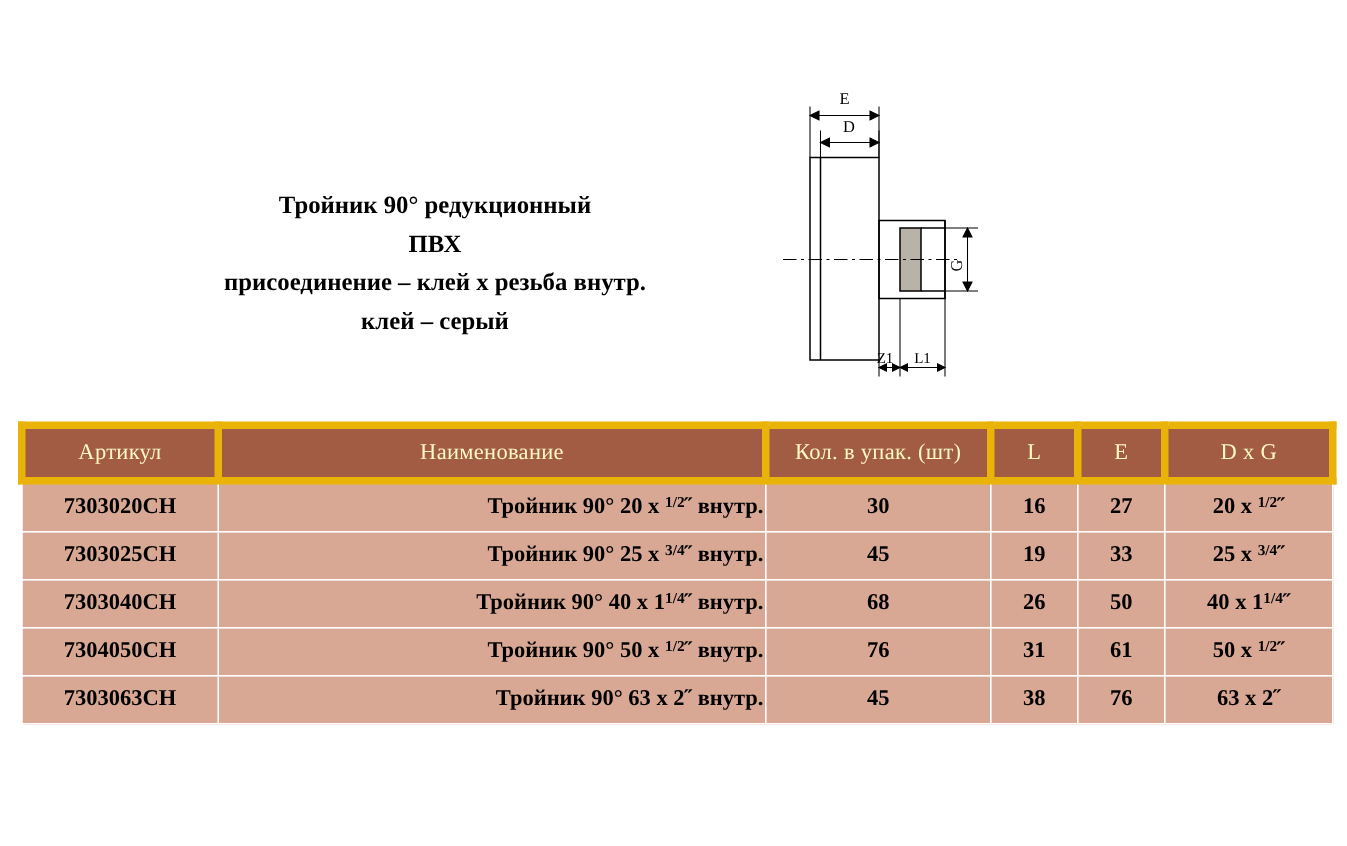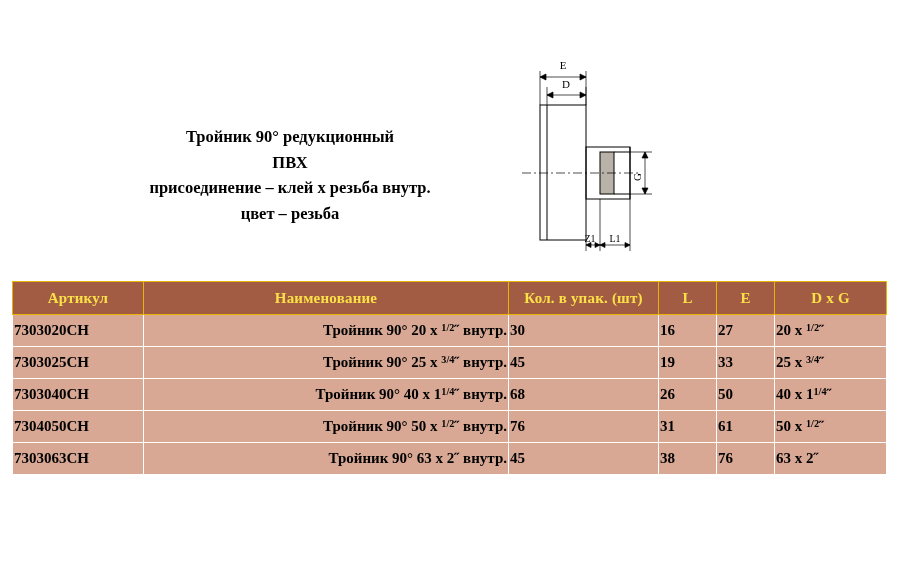--- a/index.html
+++ b/index.html
@@ -53,35 +53,35 @@
     top: 281px;
     width: 874px;
   }
   table.spec {
     border-collapse: collapse;
     width: 874px;
     table-layout: fixed;
   }
   table.spec th {
     background: #a15c43;
-    color: #fde047;
-    font-weight: bold;
+    color: #fef9c3;
+    font-weight: normal;
     font-size: 15px;
     height: 30px;
-    border: 1px solid #eab308;
+    border: 5px solid #eab308;
     font-family: "Liberation Serif", serif;
     letter-spacing: 0.2px;
   }
   table.spec td {
     background: #d8a894;
     color: #000000;
     font-size: 15px;
     height: 29px;
     border: 1px solid #ffffff;
-    text-align: left;
+    text-align: center;
     font-weight: bold;
     font-family: "Liberation Serif", serif;
   }
   table.spec td.name {
     text-align: right;
     padding-left: 8px;
   }
   sup.frac {
     font-size: 0.68em;
     vertical-align: 0.42em;
@@ -100,21 +100,21 @@
 </style>
 </head>
 <body>
 
 <div class="top-area">
 
   <div class="title-block">
     <div>Тройник 90° редукционный</div>
     <div>ПВХ</div>
     <div>присоединение – клей х резьба внутр.</div>
-    <div>цвет – резьба</div>
+    <div>клей – серый</div>
   </div>
 
   <div class="drawing">
     <svg width="230" height="200" viewBox="0 0 230 200">
       <g stroke="#000000" fill="none" stroke-width="1">
 
         <rect x="40" y="50" width="46" height="135"></rect>
 
         <line x1="47" y1="50" x2="47" y2="185"></line>
 

